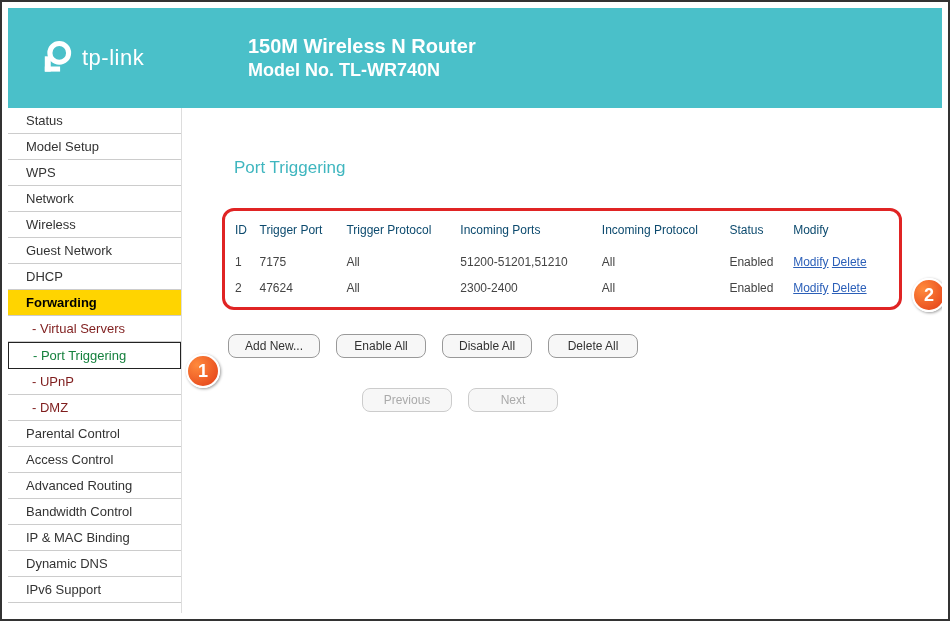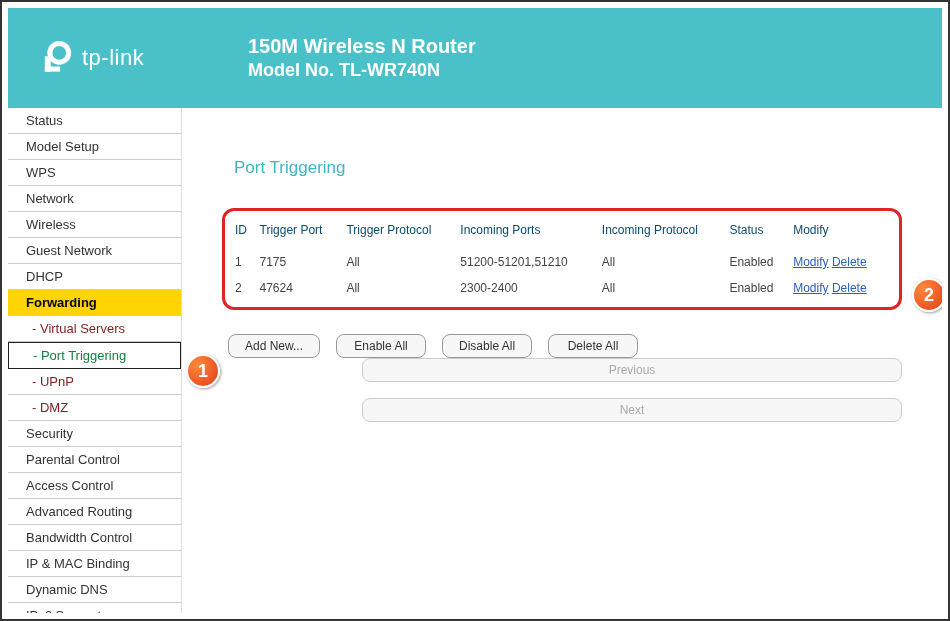--- a/index.html
+++ b/index.html
@@ -31,21 +31,21 @@
   .page-title { color:#3fb6bf; font-size:17px; margin:20px 0 30px 12px; }
 
   .table-wrap { border:3px solid #e02424; border-radius:12px; padding:6px 10px 6px 6px; position:relative; }
   table { width:100%; border-collapse:collapse; font-size:12px; }
   th { text-align:left; font-weight:400; color:#0c4a6e; padding:6px 4px 12px 4px; }
   td { padding:6px 4px; color:#444; }
   .link { color:#2b5fb8; text-decoration:underline; cursor:pointer; }
 
   .btn-row { margin-top:24px; display:flex; gap:16px; padding-left:6px;}
   .btn { border:1px solid #999; background:#f7f7f7; border-radius:8px; padding:4px 16px; font-size:12px; color:#333; cursor:pointer; min-width:90px; text-align:center;}
-  .pager { display:flex; gap:16px; justify-content:flex-end; padding-left:140px;flex-direction:column;}
+  .pager { margin-top:30px; display:flex; gap:16px; justify-content:flex-start; padding-left:140px;}
   .btn.disabled { color:#aaa; border-color:#ccc; cursor:default;}
 
   .callout { position:absolute; width:34px; height:34px; border-radius:50%; background:radial-gradient(circle at 30% 30%, #ff8a3c, #e23c17); border:2px solid #fff; color:#fff; font-weight:bold; font-size:18px; display:flex; align-items:center; justify-content:center; box-shadow:1px 1px 3px rgba(0,0,0,0.4);}
 </style>
 </head>
 <body>
 
 <div class="frame">
  <div class="page">
   <div class="header">
@@ -71,21 +71,20 @@
             <div class="sb-item">WPS</div>
             <div class="sb-item">Network</div>
             <div class="sb-item">Wireless</div>
             <div class="sb-item">Guest Network</div>
             <div class="sb-item">DHCP</div>
             <div class="sb-item active-parent">Forwarding</div>
             <div class="sb-item sub">- Virtual Servers</div>
             <div class="sb-item sub active-sub">- Port Triggering</div>
             <div class="sb-item sub">- UPnP</div>
             <div class="sb-item sub">- DMZ</div>
-            <div class="sb-item">Security</div>
             <div class="sb-item">Parental Control</div>
             <div class="sb-item">Access Control</div>
             <div class="sb-item">Advanced Routing</div>
             <div class="sb-item">Bandwidth Control</div>
             <div class="sb-item">IP &amp; MAC Binding</div>
             <div class="sb-item">Dynamic DNS</div>
             <div class="sb-item">IPv6 Support</div>
           </div>
     </div>
 

